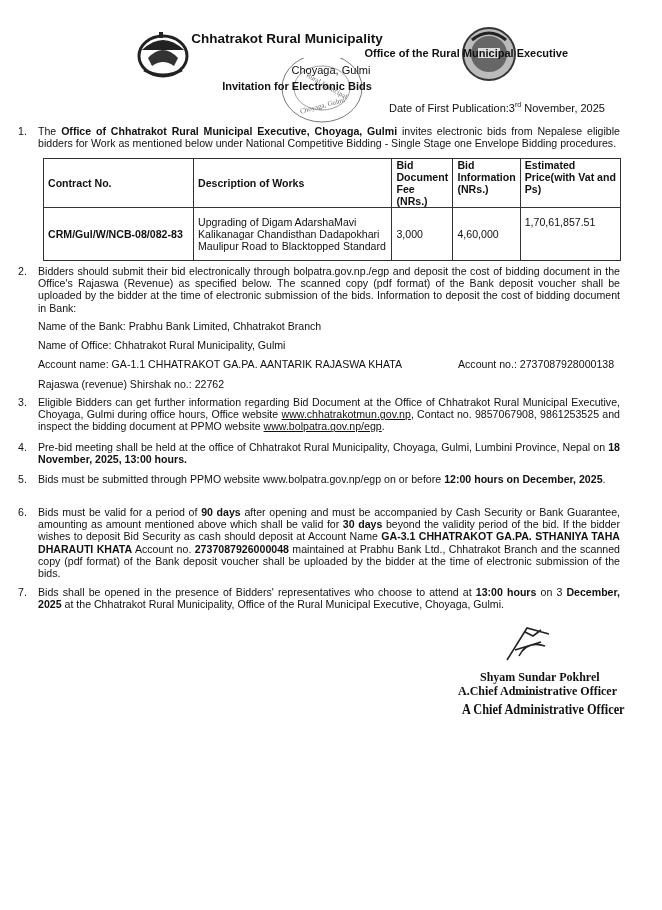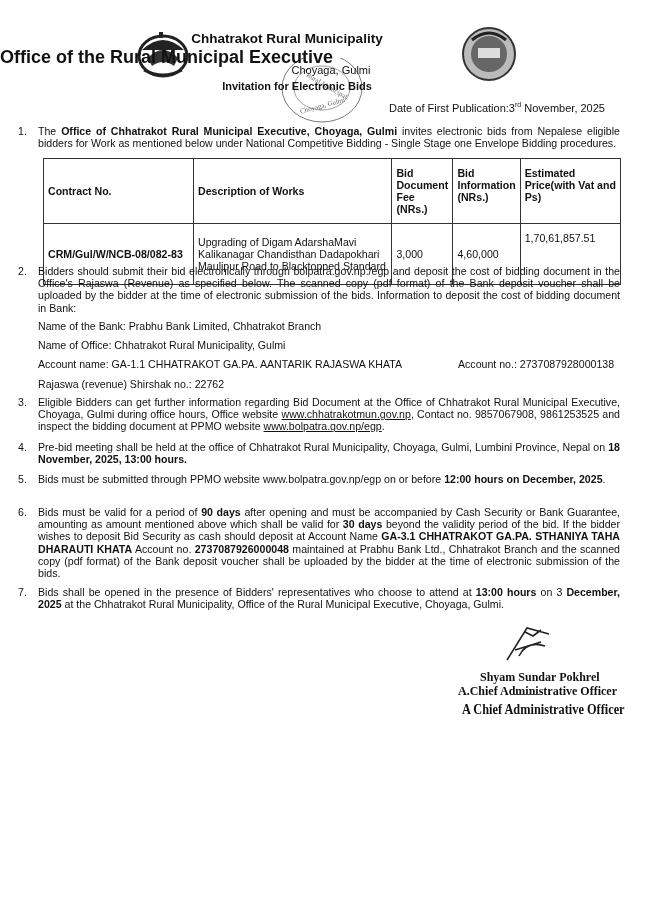--- a/index.html
+++ b/index.html
@@ -2,34 +2,34 @@
 <html><head>
 <meta charset="utf-8">
 <style>
   html, body { margin: 0; padding: 0; }
   body {
     width: 662px; height: 910px; background: #ffffff; position: relative; overflow: hidden;
     font-family: "Liberation Sans", sans-serif; color: #111; font-size: 10.6px;
   }
   .abs { position: absolute; }
   .header-title1 { left: 0; width: 574px; top: 31px; text-align: center; font-weight: bold; font-size: 13.5px; }
-  .header-title2 { left: 0; width: 568px; top: 47px; text-align: left; font-weight: bold; font-size: 18px; }
+  .header-title2 { left: 0; width: 568px; top: 47px; text-align: right; font-weight: bold; font-size: 11px; }
   .header-sub { left: 0; width: 662px; top: 64px; text-align: center; font-size: 11px; }
   .header-inv { left: 0; width: 594px; top: 80px; text-align: center; font-weight: bold; font-size: 11px; }
   .pubdate { left: 389px; top: 101px; font-size: 11px; }
   .pubdate sup { font-size: 7px; }
   .logo-left { left: 134px; top: 28px; width: 58px; height: 52px; }
   .logo-right { left: 460px; top: 26px; width: 58px; height: 56px; }
   .stamp { left: 262px; top: 58px; width: 120px; height: 80px; opacity: 0.8; }
   .para { left: 38px; width: 582px; line-height: 12.2px; text-align: justify; }
   .num { position: absolute; left: -20px; }
   .para b { font-weight: bold; }
   .para a { color: #111; text-decoration: underline; margin-top: 40px; }
   table.works { position: absolute; left: 43px; top: 158px; width: 578px; border-collapse: collapse; font-size: 10.6px; }
-  table.works th, table.works td { border: 1px solid #333; padding: 8px 4px; vertical-align: middle; text-align: left; line-height: 12px; }
+  table.works th, table.works td { border: 1px solid #333; padding: 0 4px; vertical-align: middle; text-align: left; line-height: 12px; }
   table.works th { font-weight: bold; height: 44px; }
   table.works td { height: 44px; }
   .sub-line { left: 38px; font-size: 10.6px; }
   .sig-name { left: 480px; top: 670px; font-family: "Liberation Serif", serif; font-weight: bold; font-size: 12px; }
   .sig-title { left: 458px; top: 684px; font-family: "Liberation Serif", serif; font-weight: bold; font-size: 12px; }
   .sig-title2 { left: 462px; top: 701px; font-family: "Liberation Serif", serif; font-weight: bold; font-size: 14.5px; transform: scaleX(0.85); transform-origin: left; }
   .signature { left: 497px; top: 620px; width: 60px; height: 50px; }
   .seal-line { left: 512px; top: 694px; width: 30px; border-top: 1px solid #444; }
 </style>
 </head>

